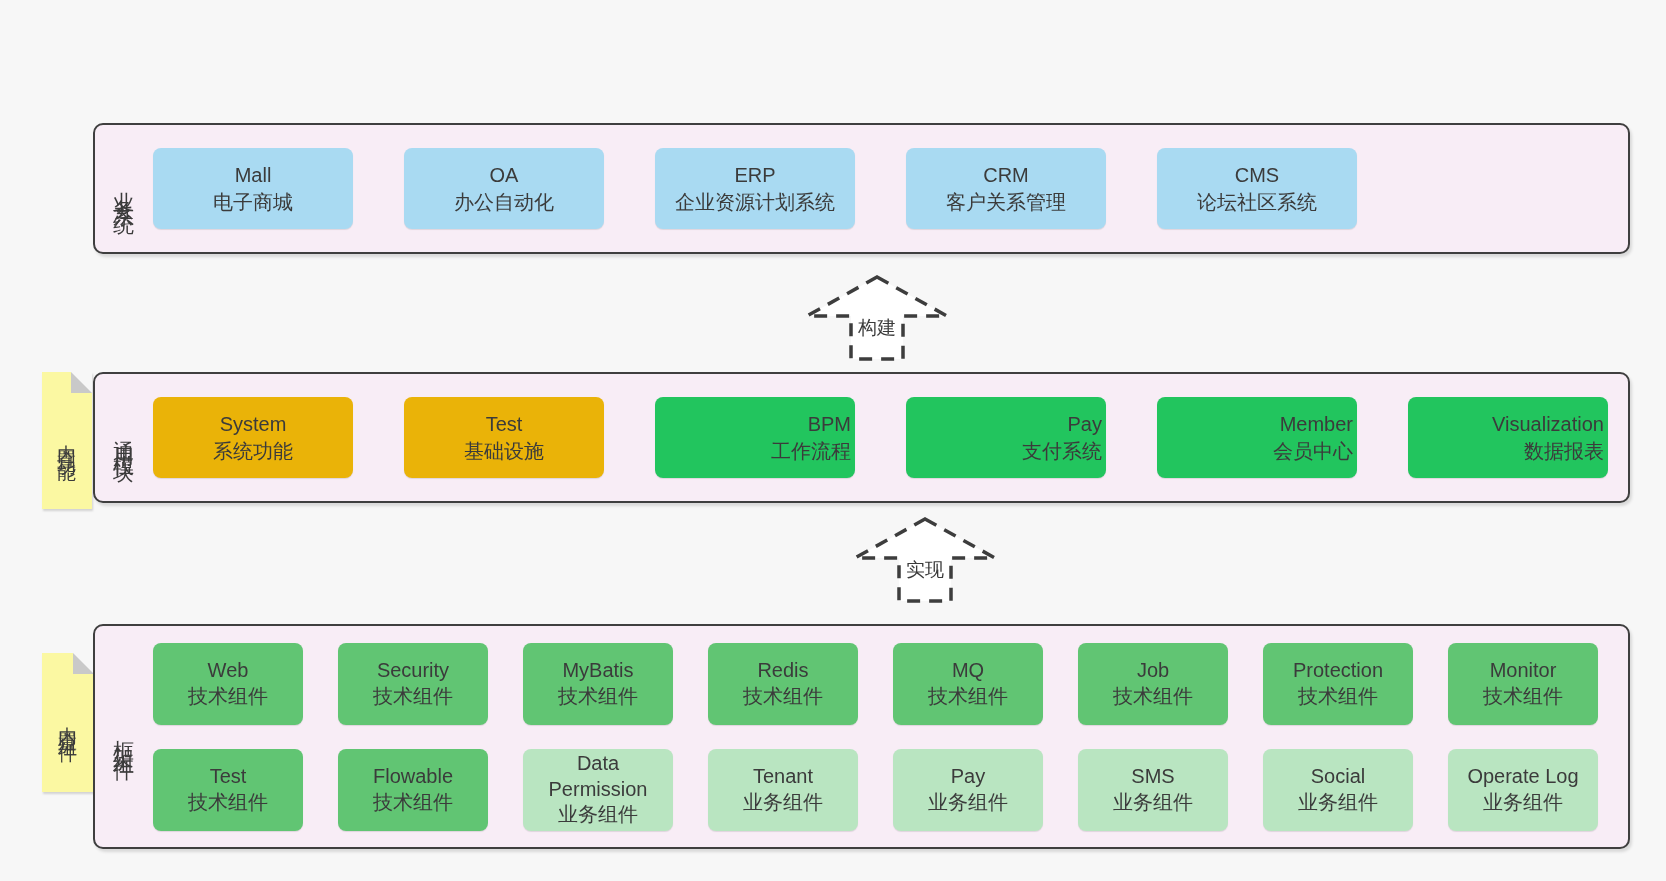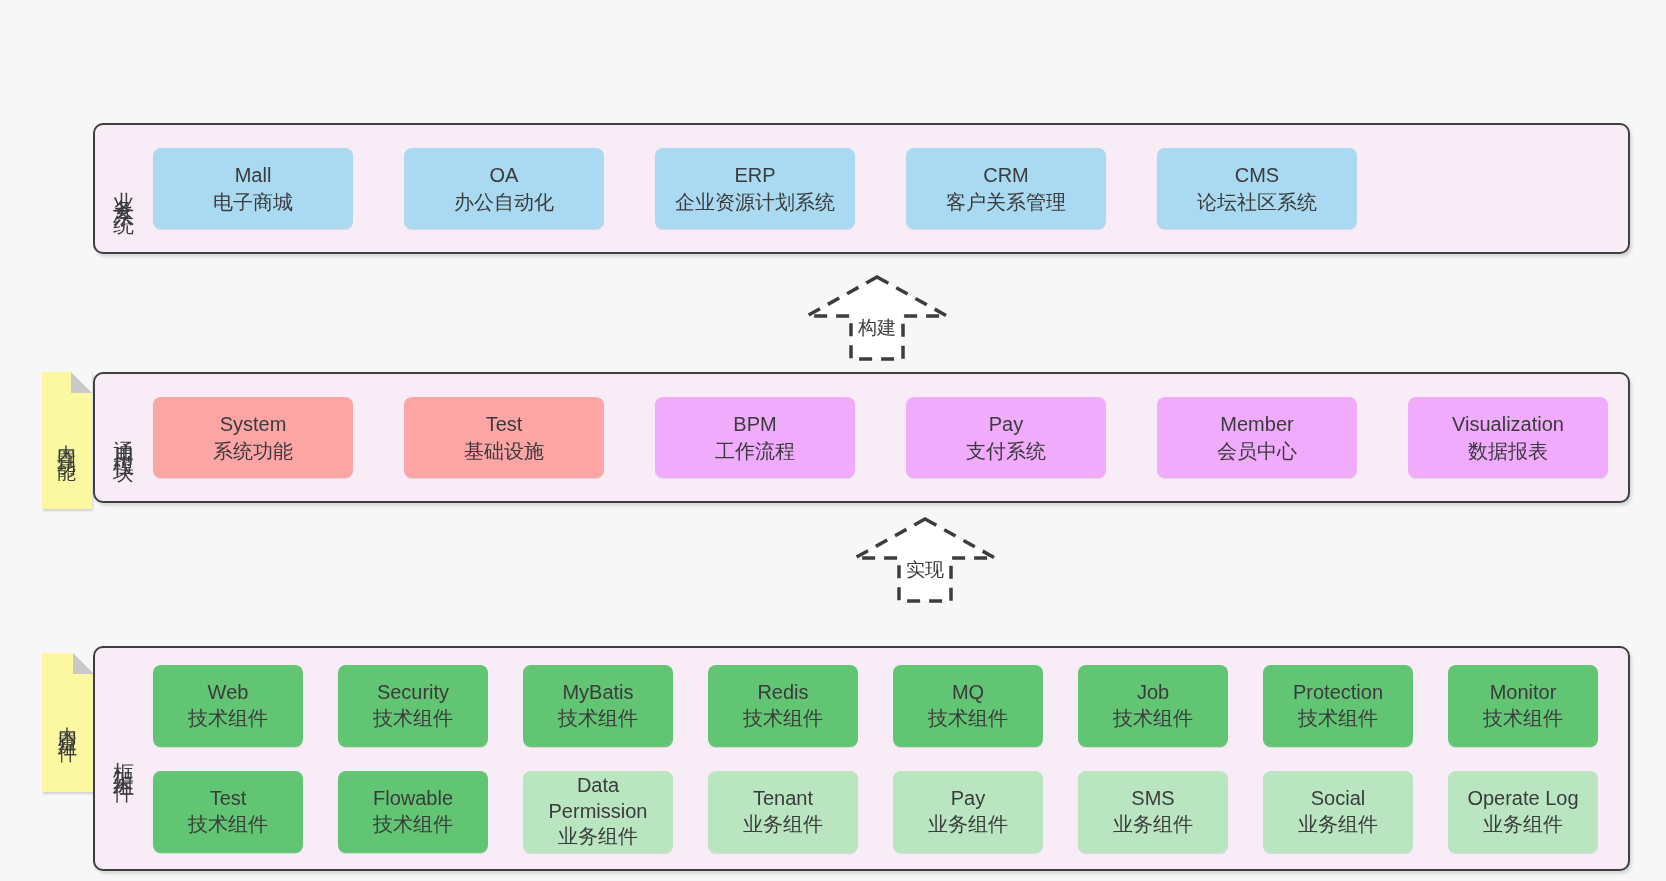--- a/index.html
+++ b/index.html
@@ -8,21 +8,21 @@
 
   .container{
     position:absolute;left:93px;width:1537px;box-sizing:border-box;
     background:#f8edf6;border:2px solid #3f3f3f;border-radius:10px;
     display:flex;align-items:center;padding-right:0;
     box-shadow:2px 3px 3px rgba(0,0,0,0.12);
     z-index:2;
   }
   .sec-business{top:123px;height:131px;}
   .sec-modules{top:372px;height:131px;}
-  .sec-framework{top:646px;height:225px;}
+  .sec-framework{top:624px;height:225px;}
 
   .vlabel-wrap{flex:0 0 58px;display:flex;justify-content:center;align-items:center;}
   .vlabel{
     writing-mode:vertical-rl;text-orientation:upright;
     font-size:21px;letter-spacing:7px;color:#3b3b3b;line-height:1;
   }
 
   .row6{flex:1;display:flex;gap:51px;}
   .gridrows{flex:1;display:flex;flex-direction:column;gap:24px;}
   .row8{display:flex;gap:35px;}
@@ -30,22 +30,22 @@
   .box{
     box-sizing:border-box;border-radius:8px;
     display:flex;flex-direction:column;align-items:center;justify-content:center;
     text-align:center;font-size:20px;line-height:1.35;color:#3b3b3b;
     box-shadow:0 1px 1px rgba(0,0,0,0.10);
     padding:2px 4px;
   }
   .w200{flex:0 0 200px;height:81px;}
   .w150{flex:0 0 150px;height:82px;line-height:1.28;}
   .box-blue{background:#a9daf2;}
-  .box-red{background:#fca5a5;}
-  .box-pink{background:#f0abfc;}
+  .box-red{background:#eab308;}
+  .box-pink{background:#22c55e;align-items:flex-end;}
   .box-gdark{background:#61c573;}
   .box-glight{background:#b9e5c1;}
 
   .sticky{
     position:absolute;background:#fbf8a2;z-index:1;
     box-shadow:1px 2px 2px rgba(0,0,0,0.15);
     display:flex;justify-content:center;align-items:center;
   }
   .sticky-modules{left:42px;top:372px;width:50px;height:137px;}
   .sticky-framework{left:42px;top:653px;width:52px;height:139px;}

